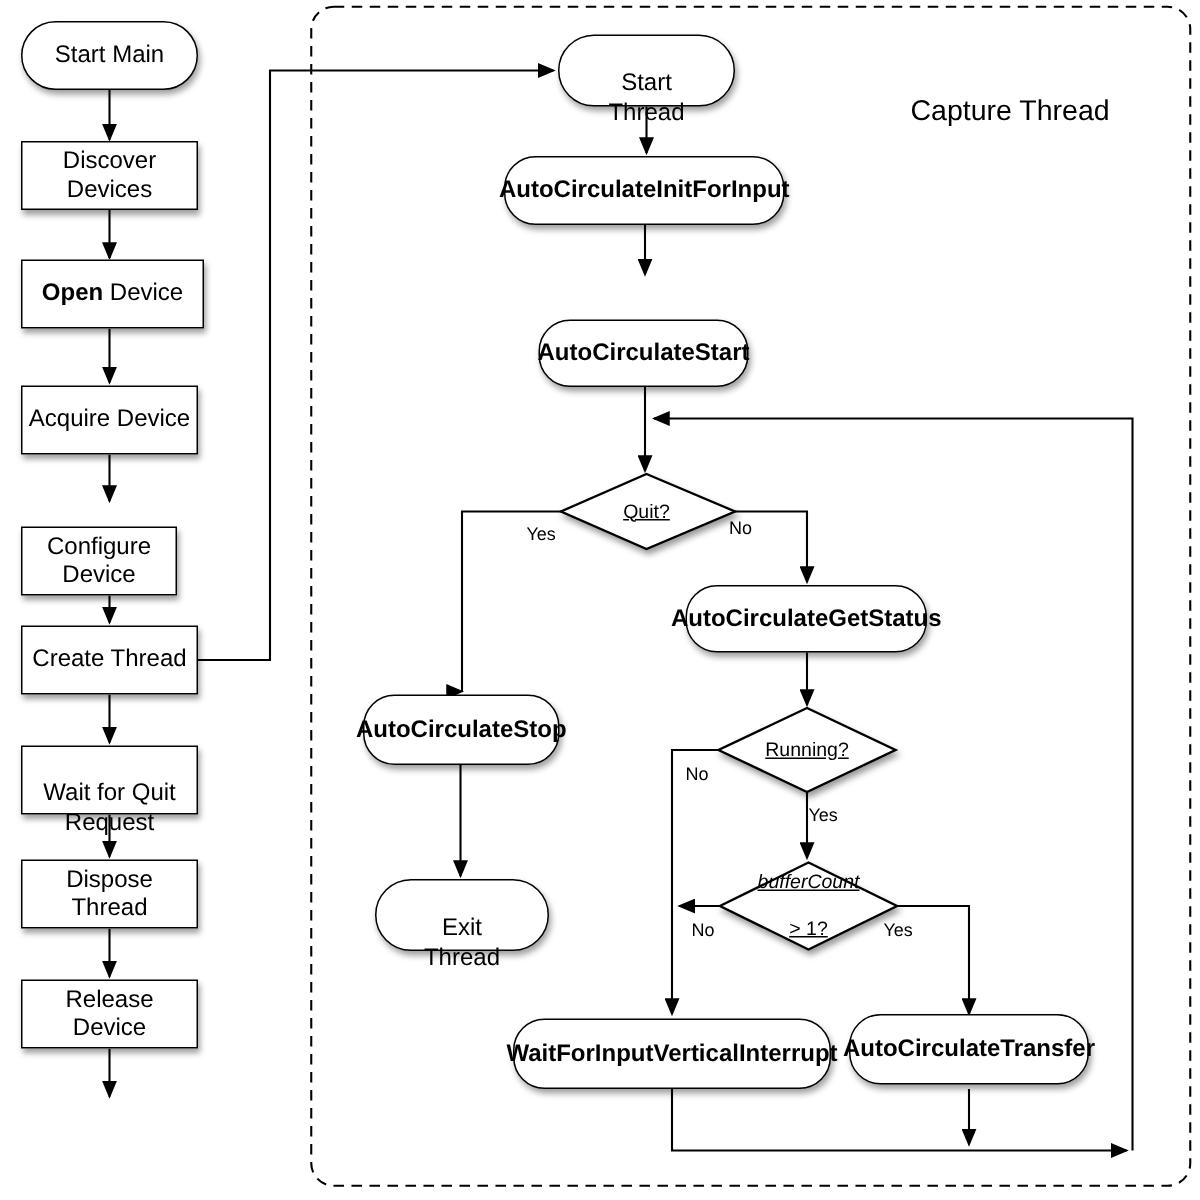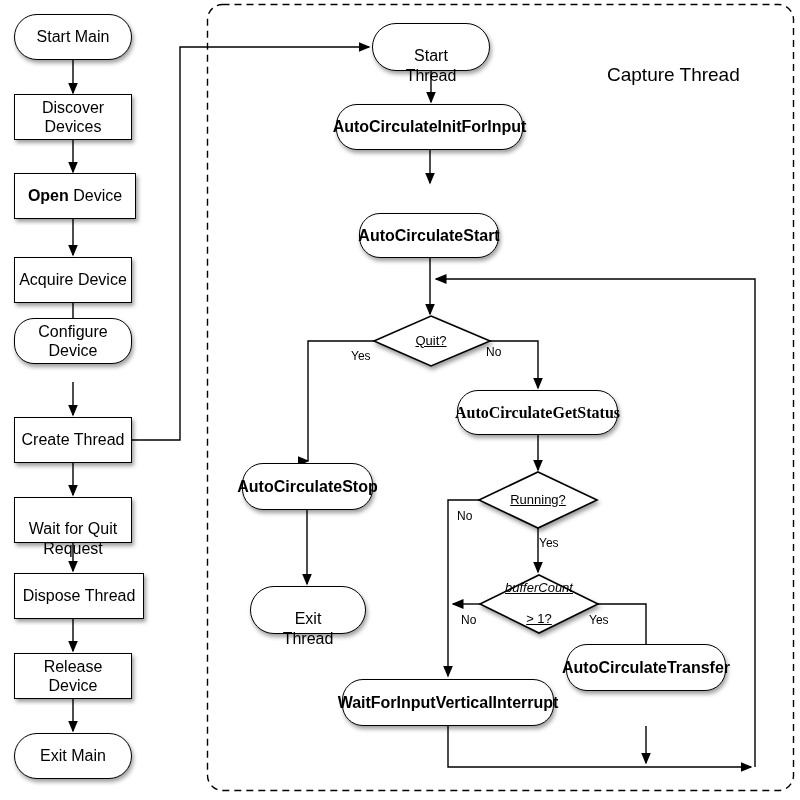--- a/index.html
+++ b/index.html
@@ -97,64 +97,61 @@
   </div>
   <div class="node" style="left:14px; top:94px; width:118px; height:46px;">
     <span>Discover Devices</span>
   </div>
   <div class="node" style="left:14px; top:173px; width:122px; height:46px;">
     <span><b>Open</b> <span>Device</span></span>
   </div>
   <div class="node" style="left:14px; top:257px; width:118px; height:46px;">
     <span>Acquire Device</span>
   </div>
-  <div class="node" style="left:14px; top:318px; width:118px; height:46px;border-radius:20px;">
+  <div class="node" style="left:14px; top:351px; width:104px; height:46px;">
     <span>Configure Device</span>
   </div>
   <div class="node" style="left:14px; top:497px; width:118px; height:46px;">
     <span class="prewrap">Wait for Quit
 Request</span>
   </div>
   <div class="node" style="left:14px; top:417px; width:118px; height:46px;">
     <span>Create Thread</span>
   </div>
-  <div class="node" style="left:14px; top:573px; width:130px; height:46px;">
+  <div class="node" style="left:14px; top:573px; width:118px; height:46px;">
     <span>Dispose Thread</span>
   </div>
   <div class="node" style="left:14px; top:653px; width:118px; height:46px;text-align:center;">
     <span>Release Device</span>
-  </div>
-  <div class="node pill" style="left:14px; top:733px; width:118px; height:46px;">
-    <span>Exit Main</span>
   </div>
 
   <div class="node pill" style="left:372px; top:23px; width:118px; height:48px;">
     <span class="prewrap">Start
 Thread</span>
   </div>
   <div class="node bold" style="left:336px; top:104px; width:187px; height:46px;">
     <span>AutoCirculateInitForInput</span>
   </div>
   <div class="node bold" style="left:359px; top:185px; width:140px; height:45px;margin-top:28px;">
     <span>AutoCirculateStart</span>
   </div>
-  <div class="node bold" style="left:457px; top:390px; width:161px; height:45px;font-family:Liberation Serif, serif;">
+  <div class="node bold" style="left:457px; top:390px; width:161px; height:45px;">
     <span>AutoCirculateGetStatus</span>
   </div>
   <div class="node bold" style="left:242px; top:463px; width:131px; height:47px;">
     <span>AutoCirculateStop</span>
   </div>
   <div class="node pill" style="left:250px; top:586px; width:116px; height:48px;">
     <span class="prewrap">Exit
 Thread</span>
   </div>
   <div class="node bold" style="left:342px; top:679px; width:212px; height:47px;">
     <span>WaitForInputVerticalInterrupt</span>
   </div>
-  <div class="node bold" style="left:566px; top:644px; width:160px; height:47px;">
+  <div class="node bold" style="left:566px; top:676px; width:160px; height:47px;">
     <span>AutoCirculateTransfer</span>
   </div>
 
   <div class="dtext" style="left:391px; top:330px; width:80px; height:22px;">
     <span>Quit?</span>
   </div>
   <div class="dtext" style="left:498px; top:489px; width:80px; height:22px;">
     <span>Running?</span>
   </div>
   <div class="dtext" style="left:489px; top:589px; width:100px; height:30px;gap:16px;">

